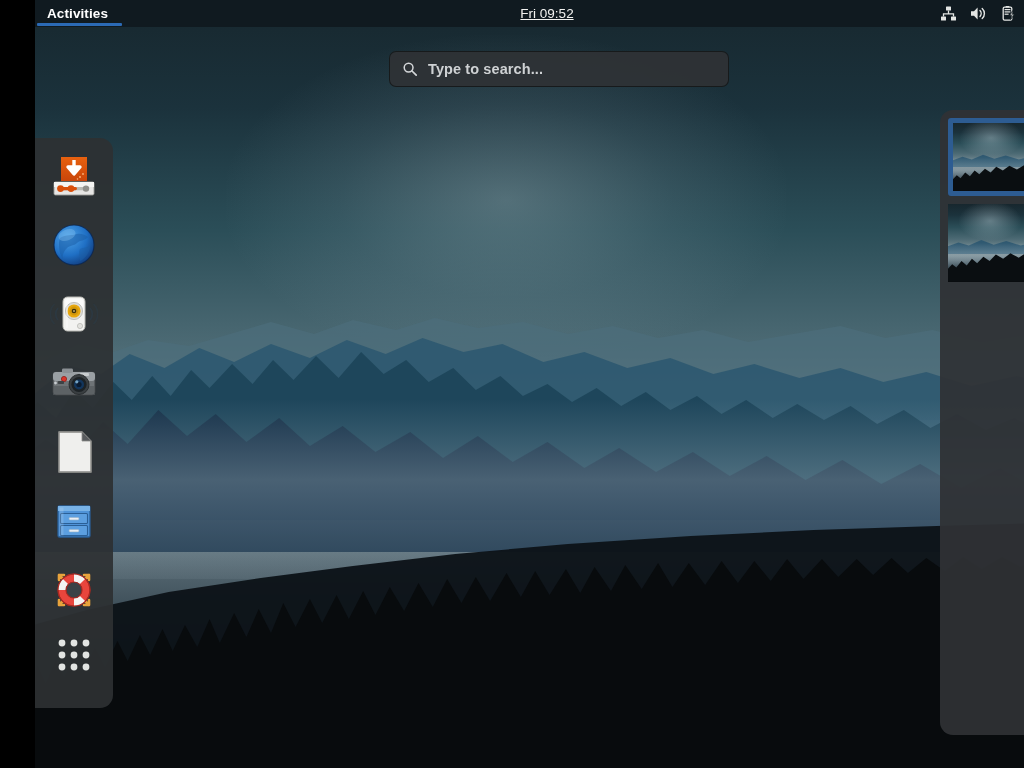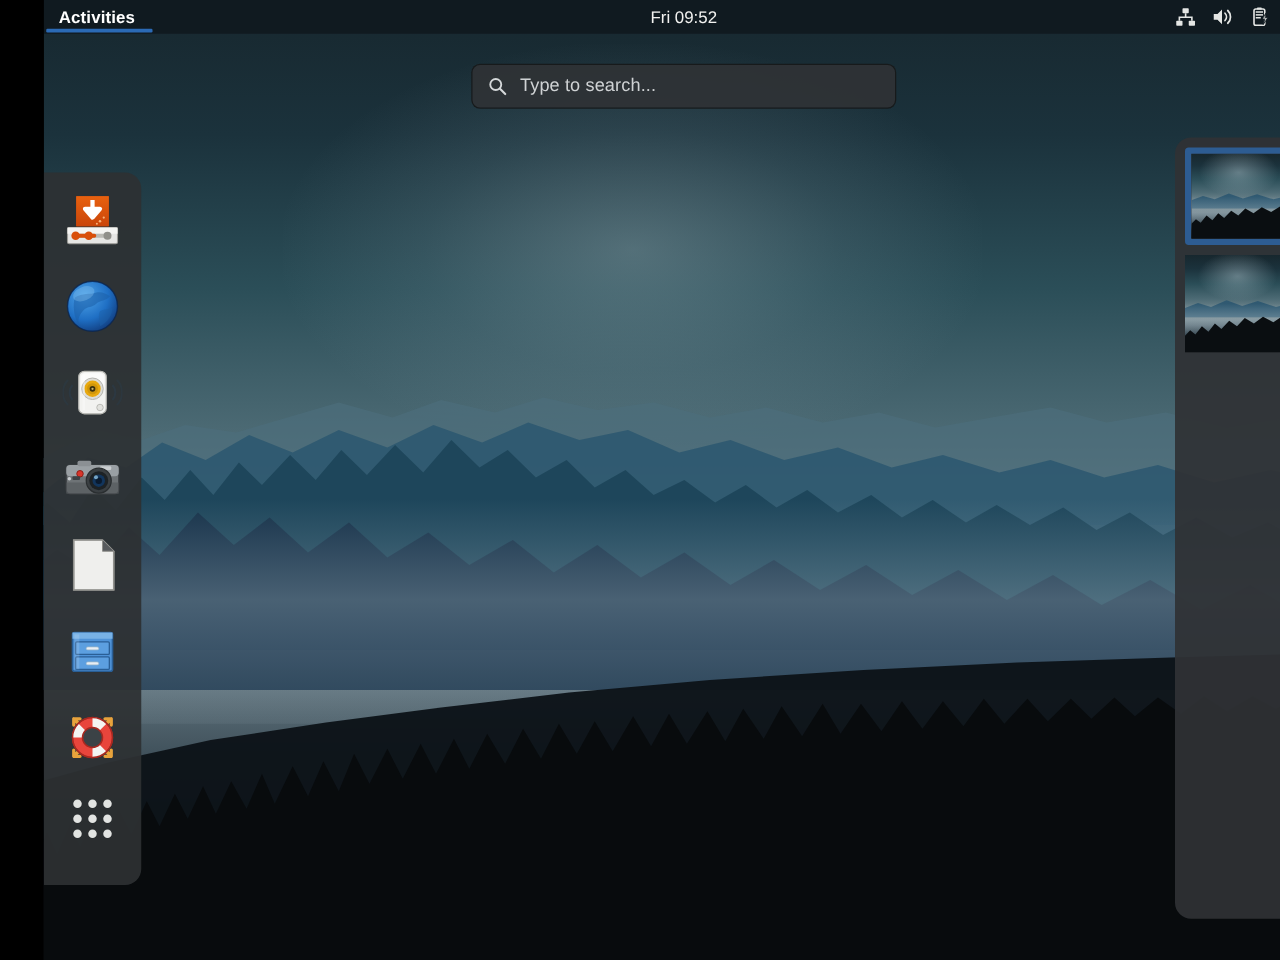--- a/index.html
+++ b/index.html
@@ -76,47 +76,48 @@
   }
   #clock {
     position: absolute;
     left: 0; right: 0; top: 0;
     height: 27px;
     display: flex; align-items: center; justify-content: center;
     font-size: 13.5px;
     color: #f2f2f0;
     pointer-events: none;
   }
-  #clock span { pointer-events: auto; cursor: pointer; }
+  #clock span { pointer-events: auto; cursor: pointer; text-decoration: underline; }
   #tray {
     position: absolute; right: 6px; top: 0;
     height: 27px;
     display: flex; align-items: center; gap: 8px;
     padding-right: 4px;
   }
   #tray .tray-icon {
     display: flex; align-items: center; justify-content: center;
     width: 22px; height: 22px;
     cursor: pointer;
   }
   #tray svg { display: block; }
 
   
   #search-entry {
     position: absolute;
-    left: 342px; top: 51px;
+    left: 354px; top: 51px;
     width: 340px; height: 36px;
     box-sizing: border-box;
     background: rgba(47,50,53,0.92);
     border: 1px solid rgba(20,22,24,0.85);
     border-radius: 7px;
     display: flex; align-items: center;
     padding: 0 12px;
     z-index: 30;
     cursor: text;
+    font-weight: bold;
   }
   #search-entry .mag { margin-right: 10px; display:block; }
   #search-input-text {
     color: #cfd2d4;
     font-size: 14.5px;
     letter-spacing: .1px;
   }
 
   
   #dock {

